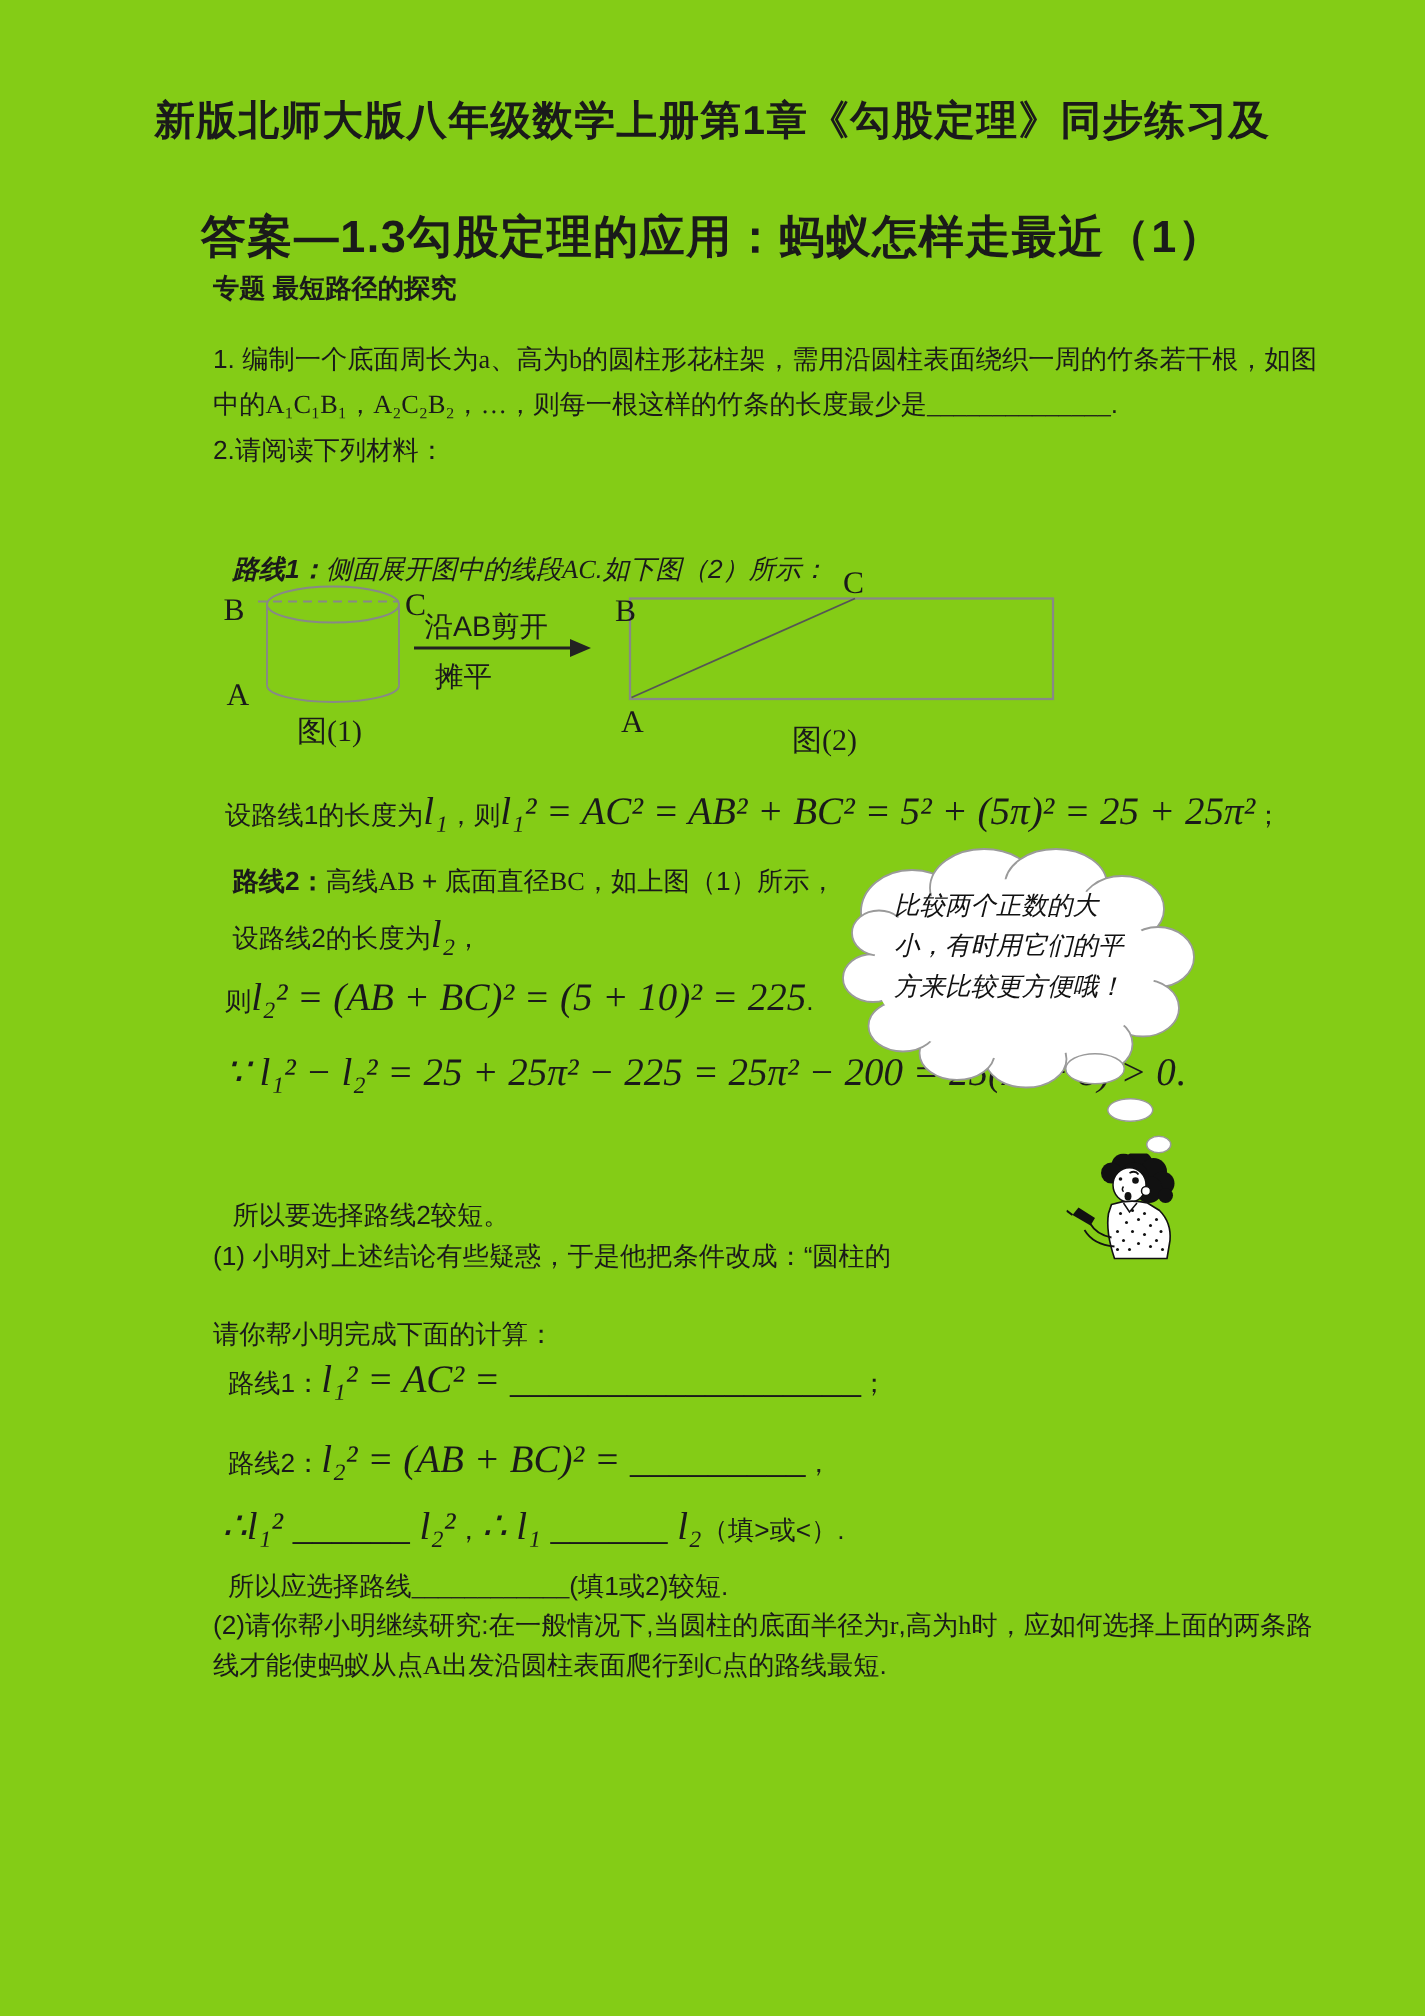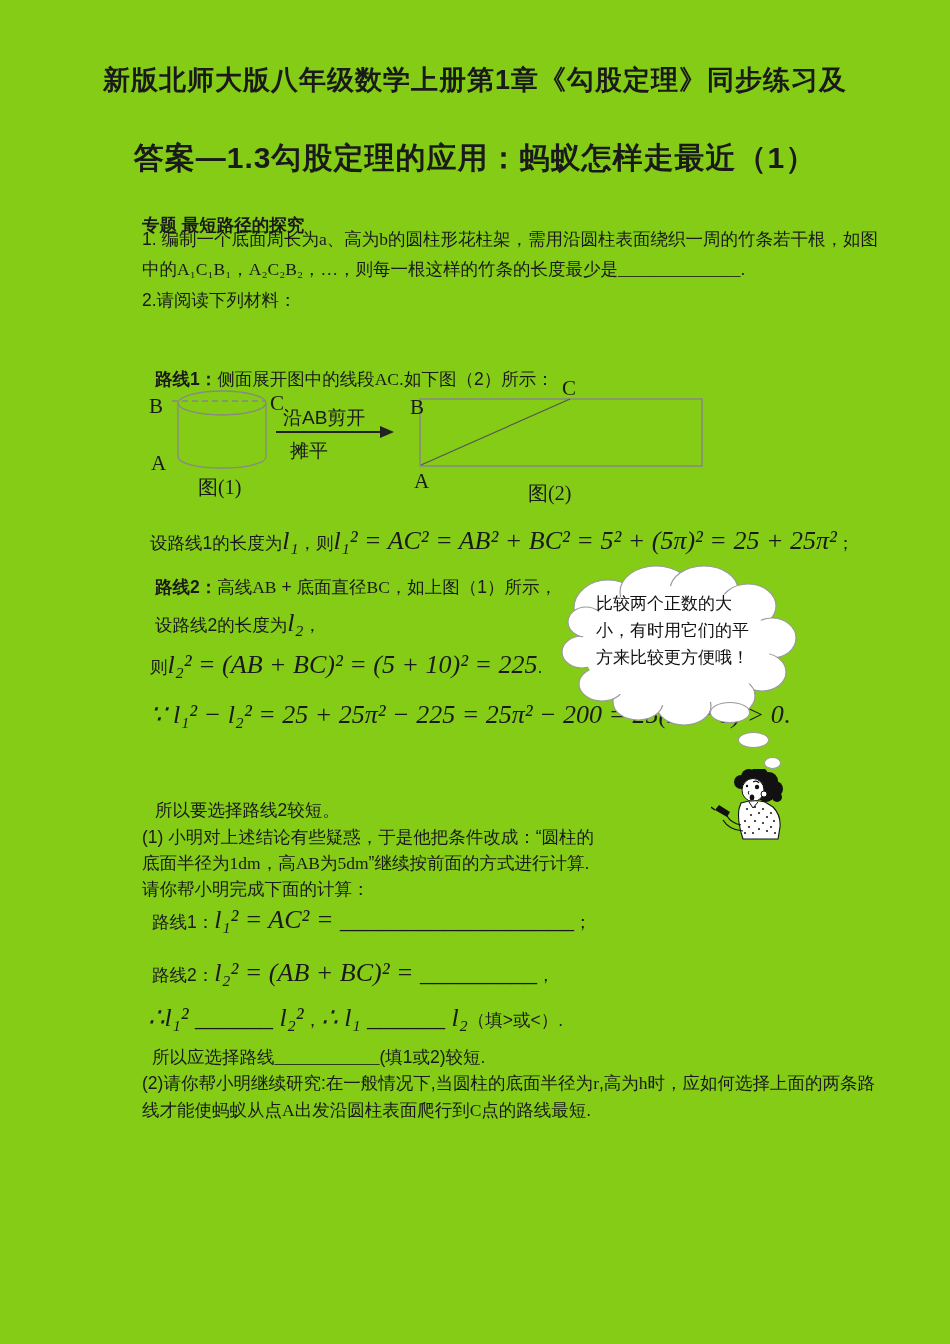--- a/index.html
+++ b/index.html
@@ -16,42 +16,42 @@
   .b{font-weight:bold;}
   .r{font-family:"Liberation Serif","DejaVu Serif",serif;}
   .m{font-family:"Liberation Serif","DejaVu Serif",serif;font-style:italic;}
   .f{line-height:34px;}
   .f .m,.f .r{font-size:26px;}
   .fig-svg{position:absolute;left:0;top:380px;}
   .fig-svg text{font-family:"Liberation Serif","DejaVu Serif",serif;fill:#1a1a1a;}
   .fig-svg .cn{font-family:"Liberation Sans",sans-serif;font-size:19px;}
   .fig-svg .lab{font-size:21px;}
   .fig-svg .cap{font-size:20px;}
-  .bubble-wrap{position:absolute;left:556px;top:556px;width:250px;height:178px;}
+  .bubble-wrap{position:absolute;left:556px;top:556px;width:250px;height:178px;font-style:italic;}
   .bubble-text{position:absolute;left:40px;top:34px;width:154px;height:100px;
       overflow:hidden;font-size:17px;line-height:27px;color:#111;}
   .trail{position:absolute;border:1.2px solid #9a9a9a;border-radius:50%;background:#fff;box-sizing:border-box;}
   .boy{position:absolute;left:711px;top:769px;}
 </style>
 </head>
 <body>
 
 <div class="page">
 
   <h1 class="t1">新版北师大版八年级数学上册第1章《勾股定理》同步练习及</h1>
   <h1 class="t2">答案—1.3勾股定理的应用：蚂蚁怎样走最近（1）</h1>
 
-  <div class="p bold" style="left:142px;top:212px;">专题 最短路径的探究</div>
+  <div class="p bold" style="left:142px;top:179px;">专题 最短路径的探究</div>
 
   <div class="p" style="left:142px;top:224px;width:742px;line-height:30px;"><span>1. 编制一个底面周长为</span><span class="r">a</span><span>、高为</span><span class="r">b</span><span>的圆柱形花柱架，需用沿圆柱表面绕织一周的竹条若干根，如图中的</span><span class="r">A₁C₁B₁，A₂C₂B₂，…</span><span>，则每一根这样的竹条的长度最少是</span><span class="r">______________</span><span>.</span></div>
 
   <div class="p" style="left:142px;top:287px;">2.请阅读下列材料：</div>
 
 
-  <div class="p" style="left:155px;top:366px;"><span class="b">路线1：</span><span>侧面展开图中的线段</span><span class="r">AC</span><span>.如下图（2）所示：</span></div>
+  <div class="p" style="left:155px;top:366px;font-style:italic;"><span class="b">路线1：</span><span>侧面展开图中的线段</span><span class="r">AC</span><span>.如下图（2）所示：</span></div>
 
   <svg class="fig-svg" width="950" height="135">
 
     <g stroke="#888" fill="none" stroke-width="1.3">
       <ellipse cx="222" cy="23" rx="44" ry="12"></ellipse>
       <line x1="178" y1="23" x2="178" y2="77"></line>
       <line x1="266" y1="23" x2="266" y2="77"></line>
       <path d="M178,77 A44,11 0 0 0 266,77"></path>
       <line x1="172" y1="21" x2="266" y2="21" stroke-dasharray="6,4"></line>
     </g>
@@ -84,21 +84,20 @@
   <div class="p f" style="left:155px;top:606px;"><span>设路线2的长度为</span><span class="m">l₂</span><span>，</span></div>
 
   <div class="p f" style="left:150px;top:648px;"><span>则</span><span class="m">l₂² = (AB + BC)² = (5 + 10)² = 225</span><span>.</span></div>
 
   <div class="p f" style="left:150px;top:698px;"><span class="m">∵ </span><span class="m">l₁² − l₂² = 25 + 25π² − 225 = 25π² − 200 = 25(π² − 8) &gt; 0</span><span class="r">.</span></div>
 
 
   <div class="p" style="left:155px;top:797px;">所以要选择路线2较短。</div>
 
   <div class="p" style="left:142px;top:824px;">(1) 小明对上述结论有些疑惑，于是他把条件改成：“圆柱的</div>
-  <div class="p" style="left:142px;top:850px;"><span>底面半径为</span><span class="r">1dm</span><span>，高</span><span class="r">AB</span><span>为</span><span class="r">5dm</span><span>”继续按前面的方式进行计算.</span></div>
   <div class="p" style="left:142px;top:876px;">请你帮小明完成下面的计算：</div>
 
   <div class="p f" style="left:152px;top:903px;"><span>路线1：</span><span class="m">l₁² = AC² = </span><span class="r">__________________</span><span>；</span></div>
   <div class="p f" style="left:152px;top:956px;"><span>路线2：</span><span class="m">l₂² = (AB + BC)² = </span><span class="r">_________</span><span>，</span></div>
   <div class="p f" style="left:148px;top:1001px;"><span class="m">∴</span><span class="m">l₁²</span><span class="r"> ______ </span><span class="m">l₂²</span><span>，</span><span class="m">∴ </span><span class="m">l₁</span><span class="r"> ______ </span><span class="m">l₂</span><span>（填&gt;或&lt;）.</span></div>
 
   <div class="p" style="left:152px;top:1044px;"><span>所以应选择路线</span><span class="r">____________</span><span>(填1或2)较短.</span></div>
 
   <div class="p" style="left:142px;top:1070px;width:748px;"><span>(2)请你帮小明继续研究:在一般情况下,当圆柱的底面半径为</span><span class="r">r</span><span>,高为</span><span class="r">h</span><span>时，应如何选择上面的两条路线才能使蚂蚁从点</span><span class="r">A</span><span>出发沿圆柱表面爬行到</span><span class="r">C</span><span>点的路线最短.</span></div>
 

